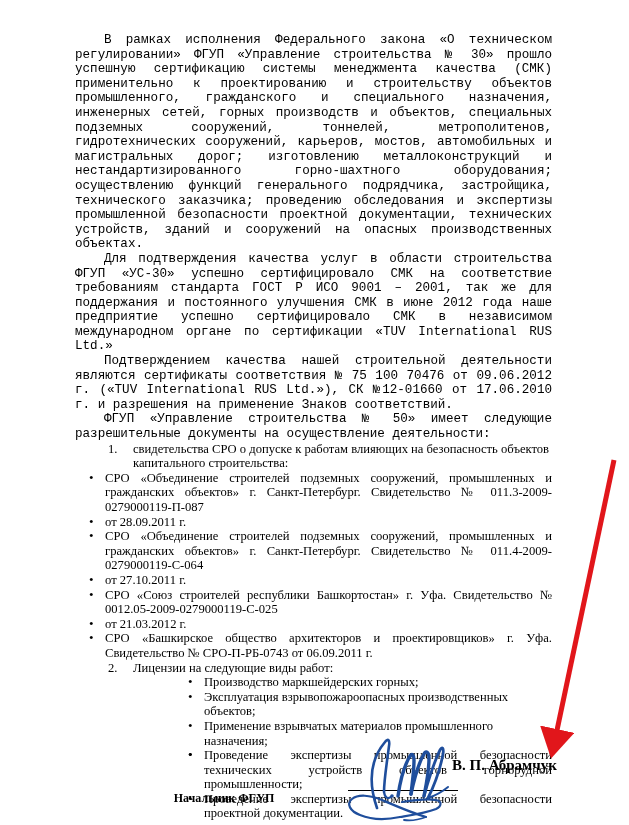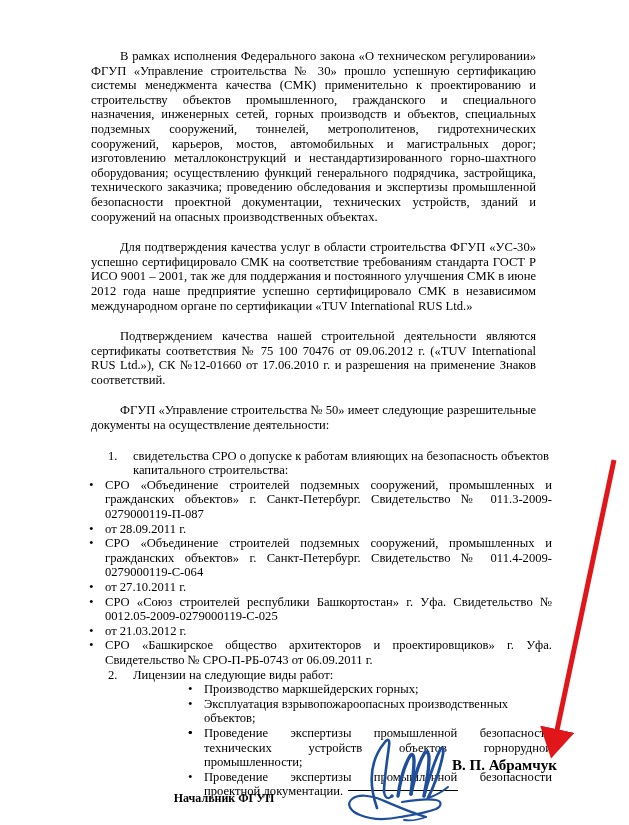--- a/index.html
+++ b/index.html
@@ -22,24 +22,25 @@
   }
   #content {
     position: absolute;
     left: 75px;
     top: 33px;
     width: 477px;
     font-size: 12.6px;
     line-height: 14.6px;
   }
   p.body-par {
-    margin: 16px;
+    margin: 0;
     text-align: justify;
     text-indent: 29px;
     hyphens: none;
+    font-family: Liberation Mono, monospace;
   }
 
   
   ol.num-list {
     margin: 0;
     padding: 0;
     list-style: none;
   }
   ol.num-list > li {
     position: relative;
@@ -221,20 +222,21 @@
       <li class="plain">
         <span class="bullet">•</span>
         <span>Производство маркшейдерских горных;</span>
       </li>
       <li class="plain">
         <span class="bullet">•</span>
         <span>Эксплуатация взрывопожароопасных производственных объектов;</span>
       </li>
       <li class="plain">
         <span class="bullet">•</span>
+        <span>Применение взрывчатых материалов промышленного назначения;</span>
       </li>
       <li class="plain">
         <span class="bullet">•</span>
       </li>
       <li>
         <span class="bullet">•</span>
         <span>Проведение экспертизы промышленной безопасности технических устройств объектов горнорудной промышленности;</span>
       </li>
       <li>
         <span class="bullet">•</span>

